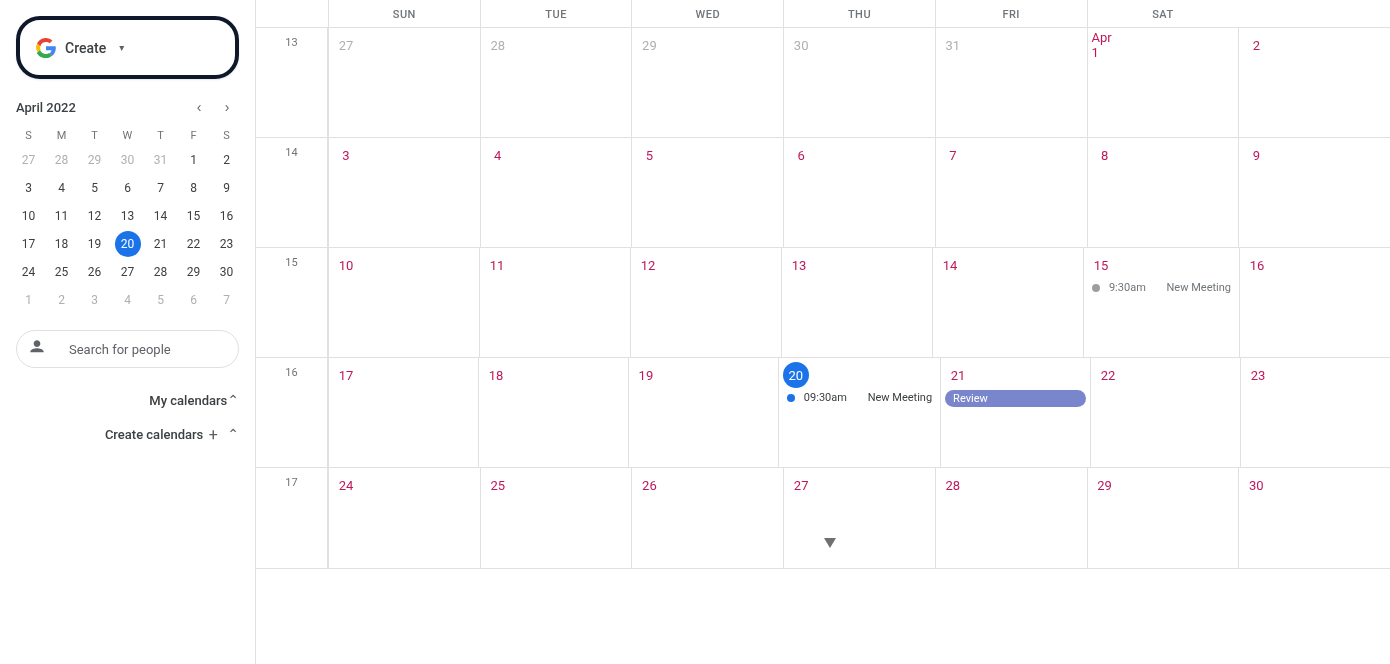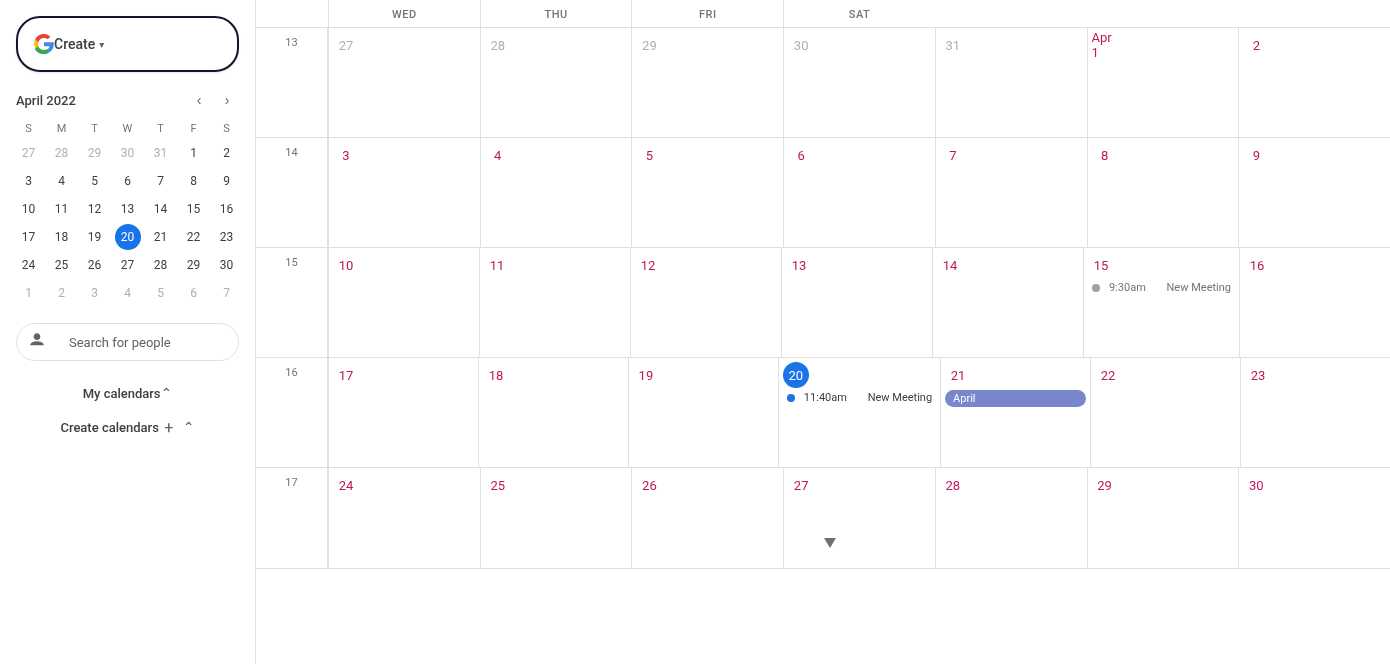--- a/index.html
+++ b/index.html
@@ -4,21 +4,21 @@
   <style>
     * { box-sizing: border-box; margin: 0; padding: 0; }
     body { font-family: 'Google Sans', Roboto, Arial, sans-serif; background: #fff; color: #202124; font-size: 12px; overflow: hidden; }
     
     .app-container { display: flex; width: 1390px; height: 664px; }
     
     
     .sidebar { width: 256px; min-width: 256px; padding: 8px 0; display: flex; flex-direction: column; border-right: 1px solid #e0e0e0; }
     
     
-    .create-btn { display: flex; align-items: center; gap: 0; margin: 8px 16px 16px 16px; padding: 0 16px; height: 56px; border-radius: 24px; border: 2px solid #0f172a; cursor: pointer; background: #fff; font-size: 14px; font-weight: 500; color: #3c4043; box-shadow: 0 1px 2px rgba(0,0,0,0.1); }
+    .create-btn { display: flex; align-items: center; gap: 9px; margin: 8px 16px 16px 16px; padding: 0 16px; height: 63px; border-radius: 24px; border: 4px solid #0f172a; cursor: pointer; background: #fff; font-size: 14px; font-weight: 500; color: #3c4043; box-shadow: 0 1px 2px rgba(0,0,0,0.1); }
     .google-logo { width: 20px; height: 20px; }
     .create-text { font-size: 14px; font-weight: 500; }
     .create-arrow { margin-left: 4px; font-size: 10px; color: #5f6368; }
     
     
     .mini-cal { padding: 0 12px; margin-bottom: 16px; }
     .mini-cal-header { display: flex; align-items: center; justify-content: space-between; margin-bottom: 8px; padding: 0 4px; }
     .mini-cal-title { font-size: 13px; font-weight: 500; color: #3c4043; text-align: center; }
     .mini-cal-nav { display: flex; gap: 4px; }
     .mini-nav-btn { width: 24px; height: 24px; border: none; background: none; cursor: pointer; border-radius: 50%; display: flex; align-items: center; justify-content: center; color: #5f6368; font-size: 14px; }
@@ -31,21 +31,21 @@
     .mini-cal-day.other-month { color: #b0b0b0; }
     .mini-cal-day.today { background: #1a73e8; color: #fff; border-radius: 50%; }
     
     
     .search-people { display: flex; align-items: center; gap: 24px; margin: 0 16px 16px 16px; padding: 8px 12px; border-radius: 24px; border: 1px solid #e0e0e0; cursor: text; color: #5f6368; }
     .search-people-icon { font-size: 16px; color: #5f6368; }
     .search-people-text { font-size: 13px; color: #5f6368; }
     
     
     .cal-section { padding: 0 8px; }
-    .cal-section-header { display: flex; align-items: center; justify-content: center; padding: 8px 8px; cursor: pointer; border-radius: 4px; }
+    .cal-section-header { display: flex; align-items: center; justify-content: flex-end; padding: 8px 8px; cursor: pointer; border-radius: 4px; }
     .cal-section-title { font-size: 13px; font-weight: 500; color: #3c4043; }
     .cal-section-actions { display: flex; align-items: center; gap: 4px; }
     .expand-icon { font-size: 14px; color: #5f6368; }
     .add-icon { font-size: 16px; color: #5f6368; width: 20px; height: 20px; display: flex; align-items: center; justify-content: center; border-radius: 50%; }
     
     
     .calendar-main { flex: 1; display: flex; flex-direction: column; overflow: hidden; }
     
     .cal-header-row { display: grid; grid-template-columns: 72px repeat(7, 1fr); border-bottom: 1px solid #e0e0e0; background: #fff; position: sticky; top: 0; z-index: 10; }
     .cal-week-num-header { width: 72px; }
@@ -193,20 +193,22 @@
           <span class="expand-icon">⌃</span>
         </div>
       </div>
     </div>
   </div>
 
   <div class="calendar-main">
 
     <div class="cal-header-row">
       <div class="cal-week-num-header"></div>
+      <div class="cal-dow-header">SUN</div>
+      <div class="cal-dow-header">TUE</div>
       <div class="cal-dow-header">WED</div>
       <div class="cal-dow-header">THU</div>
       <div class="cal-dow-header">FRI</div>
       <div class="cal-dow-header">SAT</div>
     </div>
 
     <div class="cal-body">
 
       <div class="cal-week-row">
         <div class="cal-week-num-cell">13</div>
@@ -295,27 +297,27 @@
         <div class="cal-day-cell">
           <div class="cal-day-num">18</div>
         </div>
         <div class="cal-day-cell">
           <div class="cal-day-num">19</div>
         </div>
         <div class="cal-day-cell">
           <div class="cal-day-num today-circle">20</div>
           <div class="event-chip dot">
             <span class="event-dot"></span>
-            <span>11:40am</span>&nbsp;<span>New Meeting</span>
+            <span>09:30am</span>&nbsp;<span>New Meeting</span>
           </div>
         </div>
         <div class="cal-day-cell">
           <div class="cal-day-num">21</div>
           <div class="event-chip purple">
-            <span>April</span>
+            <span>Review</span>
           </div>
         </div>
         <div class="cal-day-cell">
           <div class="cal-day-num">22</div>
         </div>
         <div class="cal-day-cell">
           <div class="cal-day-num">23</div>
         </div>
       </div>
 

